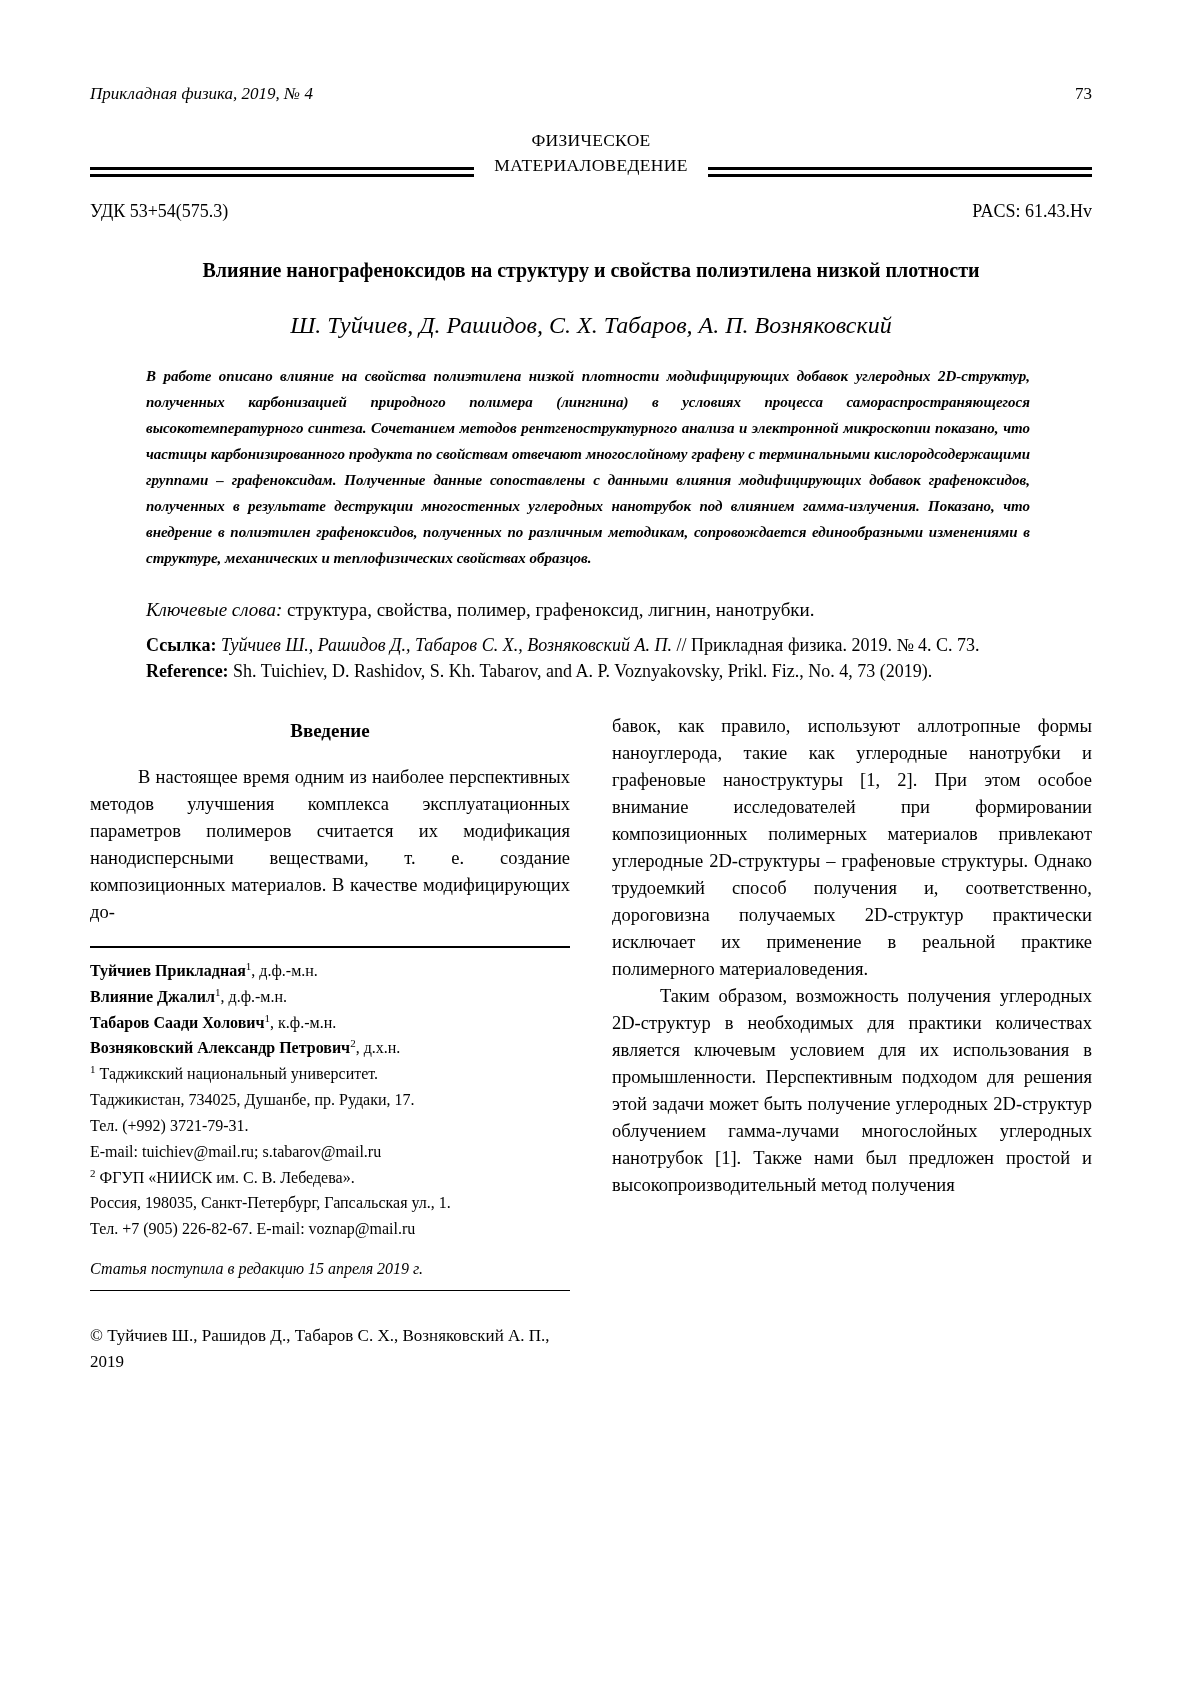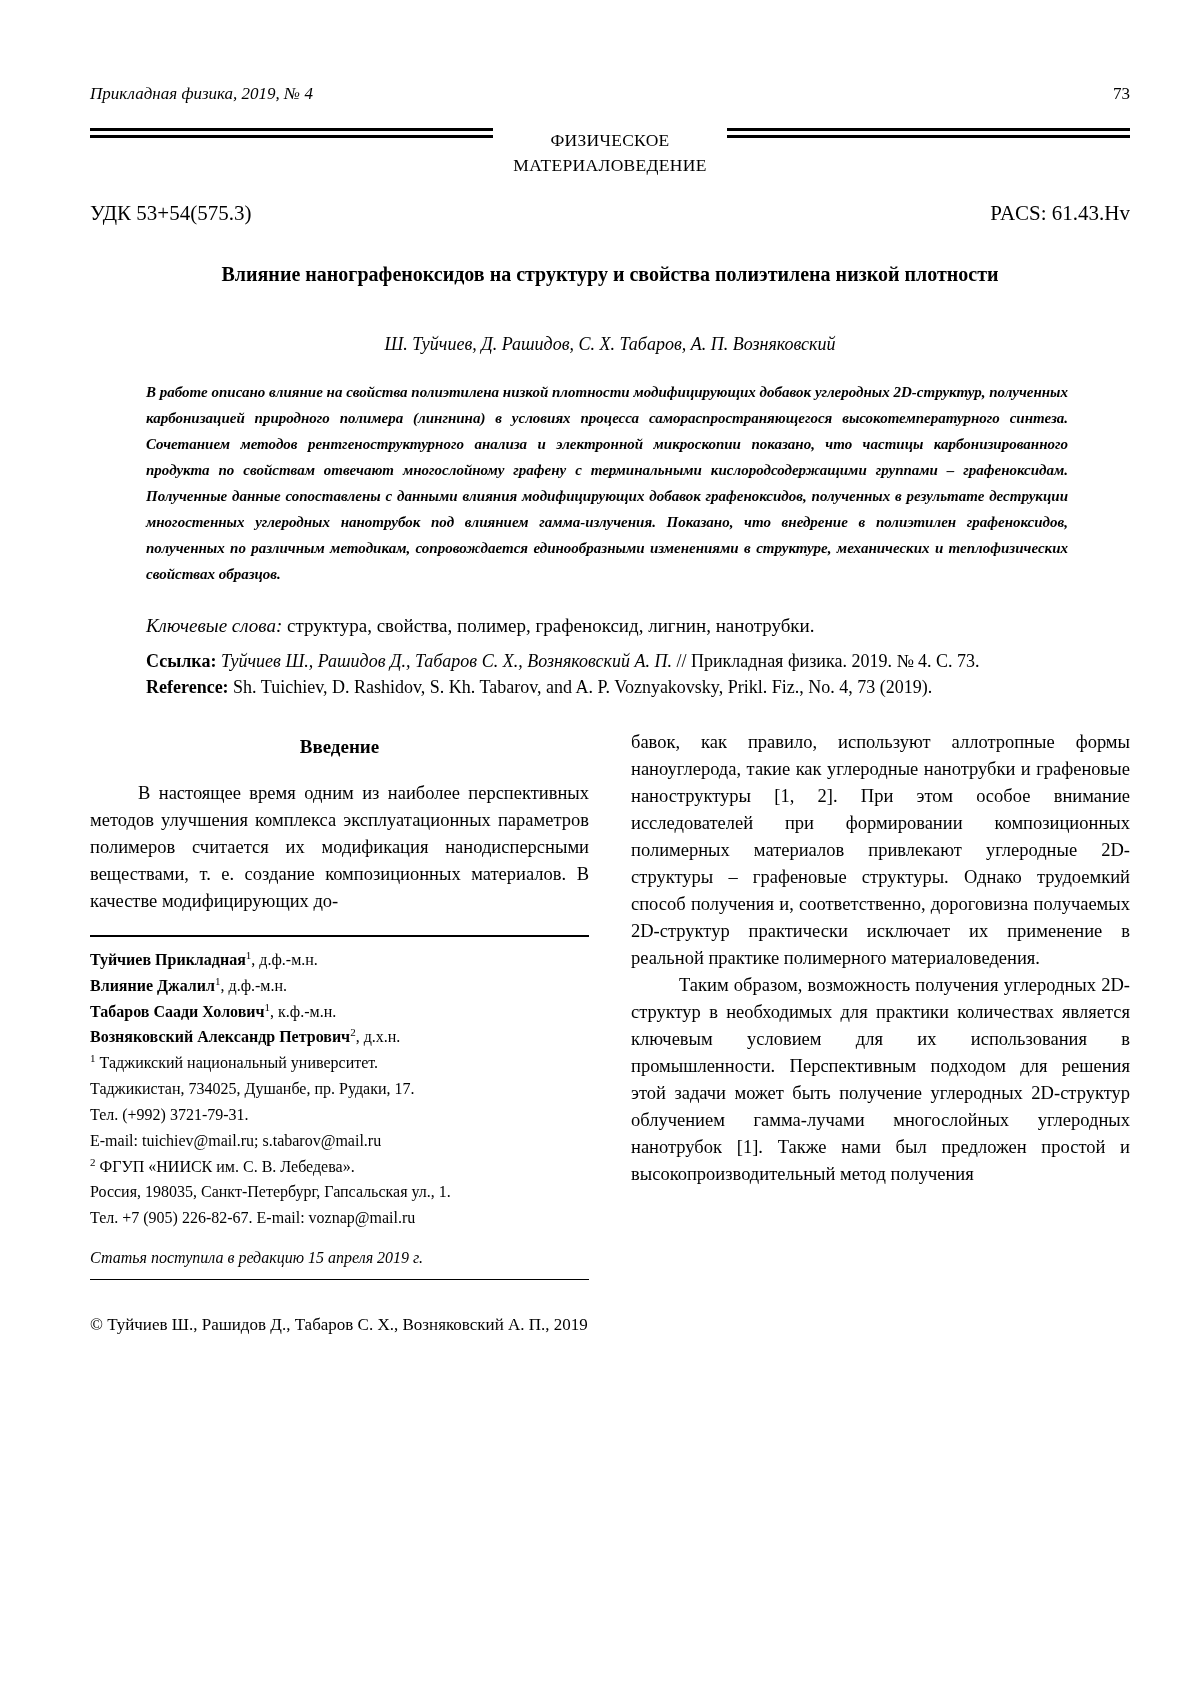--- a/index.html
+++ b/index.html
@@ -4,33 +4,33 @@
 <style>
   * { margin: 0; padding: 0; box-sizing: border-box; }
   html, body { background: #ffffff; }
   body {
     width: 1200px;
     height: 1698px;
     overflow: hidden;
     color: #000;
     font-family: "Liberation Serif", serif;
   }
-  .page { padding: 84px 70px 0 90px; width: 1200px; height: 1498px; }
+  .page { padding: 84px 108px 0 90px; width: 1200px; height: 1498px; }
 
   .running-head {
     display: flex;
     justify-content: space-between;
     align-items: baseline;
     font-size: 17px;
   }
   .running-head .journal { font-style: italic; }
 
   .banner {
     display: flex;
-    align-items: flex-start;
+    align-items: flex-end;
     gap: 20px;
     margin-top: 24px;
   }
   .dbl-rule {
     flex: 1;
     height: 10px;
     border-top: 3px solid #000;
     border-bottom: 3px solid #000;
   }
   .banner-text {
@@ -38,36 +38,36 @@
     font-size: 17.5px;
     line-height: 1.4;
     white-space: nowrap;
     letter-spacing: 0.3px;
   }
 
   .codes-row {
     display: flex;
     justify-content: space-between;
     margin-top: 24px;
-    font-size: 21px;
+    font-size: 18px;
   }
 
   .title {
     margin: 34px 20px 0 20px;
     text-align: center;
     font-size: 20px;
     font-weight: bold;
     line-height: 1.4;
   }
 
   .authors-line {
-    margin-top: 46px;
+    margin-top: 28px;
     text-align: center;
     font-style: italic;
-    font-size: 18px;
+    font-size: 24px;
   }
 
   .abstract {
     margin: 24px 62px 0 56px;
     font-size: 15px;
     font-weight: bold;
     font-style: italic;
     text-align: justify;
     line-height: 26px;
   }

